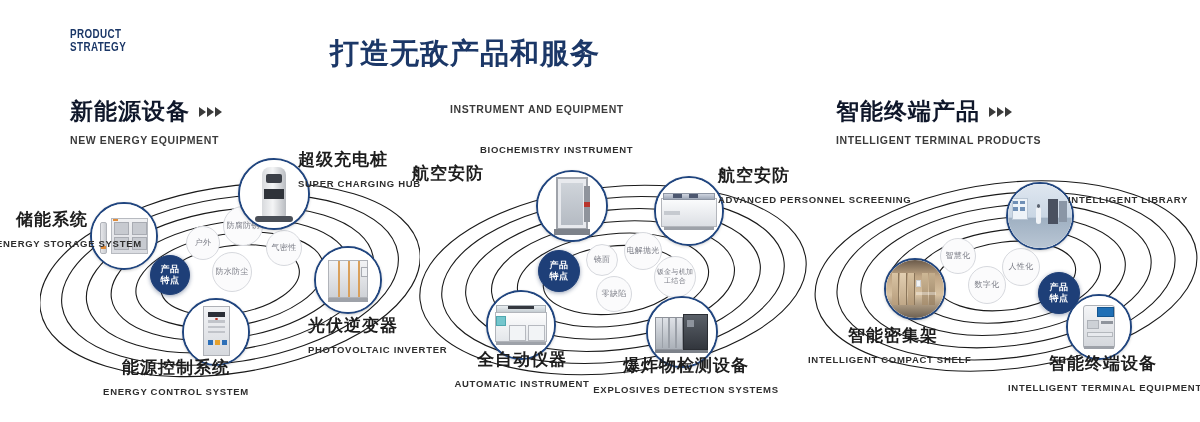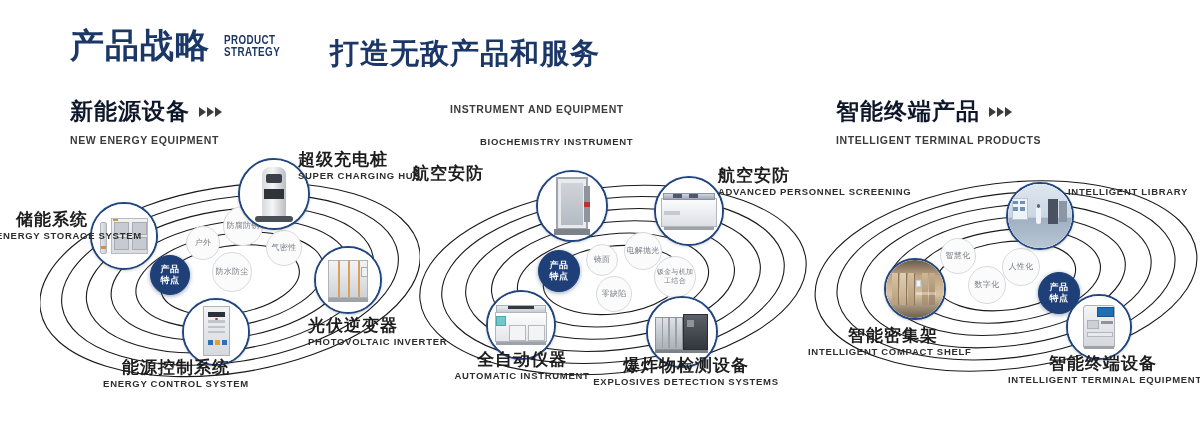--- a/index.html
+++ b/index.html
@@ -49,21 +49,21 @@
     position:absolute;border-radius:50%;
     border:2.5px solid #20457f;
     background:#e9ecef;overflow:hidden;
     box-sizing:border-box;
     box-shadow:0 1px 3px rgba(0,0,0,.18);
   }
 
   
   .nlabel{position:absolute;white-space:nowrap;}
   .nlabel .cn{font-size:17px;font-weight:bold;color:#1d1d1d;letter-spacing:1px;line-height:1.15;}
-  .nlabel .en{font-size:9.5px;font-weight:bold;color:#2e2e2e;letter-spacing:.7px;line-height:1.25;margin-top:0;}
+  .nlabel .en{font-size:9.5px;font-weight:bold;color:#2e2e2e;letter-spacing:.7px;line-height:1.25;margin-top:8px;}
   .nlabel.right{text-align:left;}
   .nlabel.left{text-align:right;}
   .nlabel.center{text-align:center;}
 
   
   .feat{
     position:absolute;border-radius:50%;
     border:1px solid #d7d9de;background:#fbfbfc;
     display:flex;align-items:center;justify-content:center;
     text-align:center;color:#7d7f88;font-size:8px;line-height:1.25;
@@ -176,21 +176,20 @@
   .it-sl{left:54%;top:40%;width:18%;height:5%;background:#8f949c;}
   .it-tr{left:30%;top:58%;width:42%;height:8%;background:#e8eaee;border:1px solid #b4b8bd;}
   .it-ft{left:26%;top:80%;width:48%;height:6%;background:#9ea2a9;}
 </style>
 </head>
 <body>
 
 <div id="stage">
 
   <div class="hdr">
-    <div class="hdr-cn">产品战略</div>
     <div class="hdr-en">
       <div>PRODUCT</div>
       <div>STRATEGY</div>
     </div>
   </div>
   <div class="hdr-sub">打造无敌产品和服务</div>
 
   <div class="sec" style="left:70px;top:96px;">
     <div class="sec-row">
       <span class="sec-cn">新能源设备</span>

